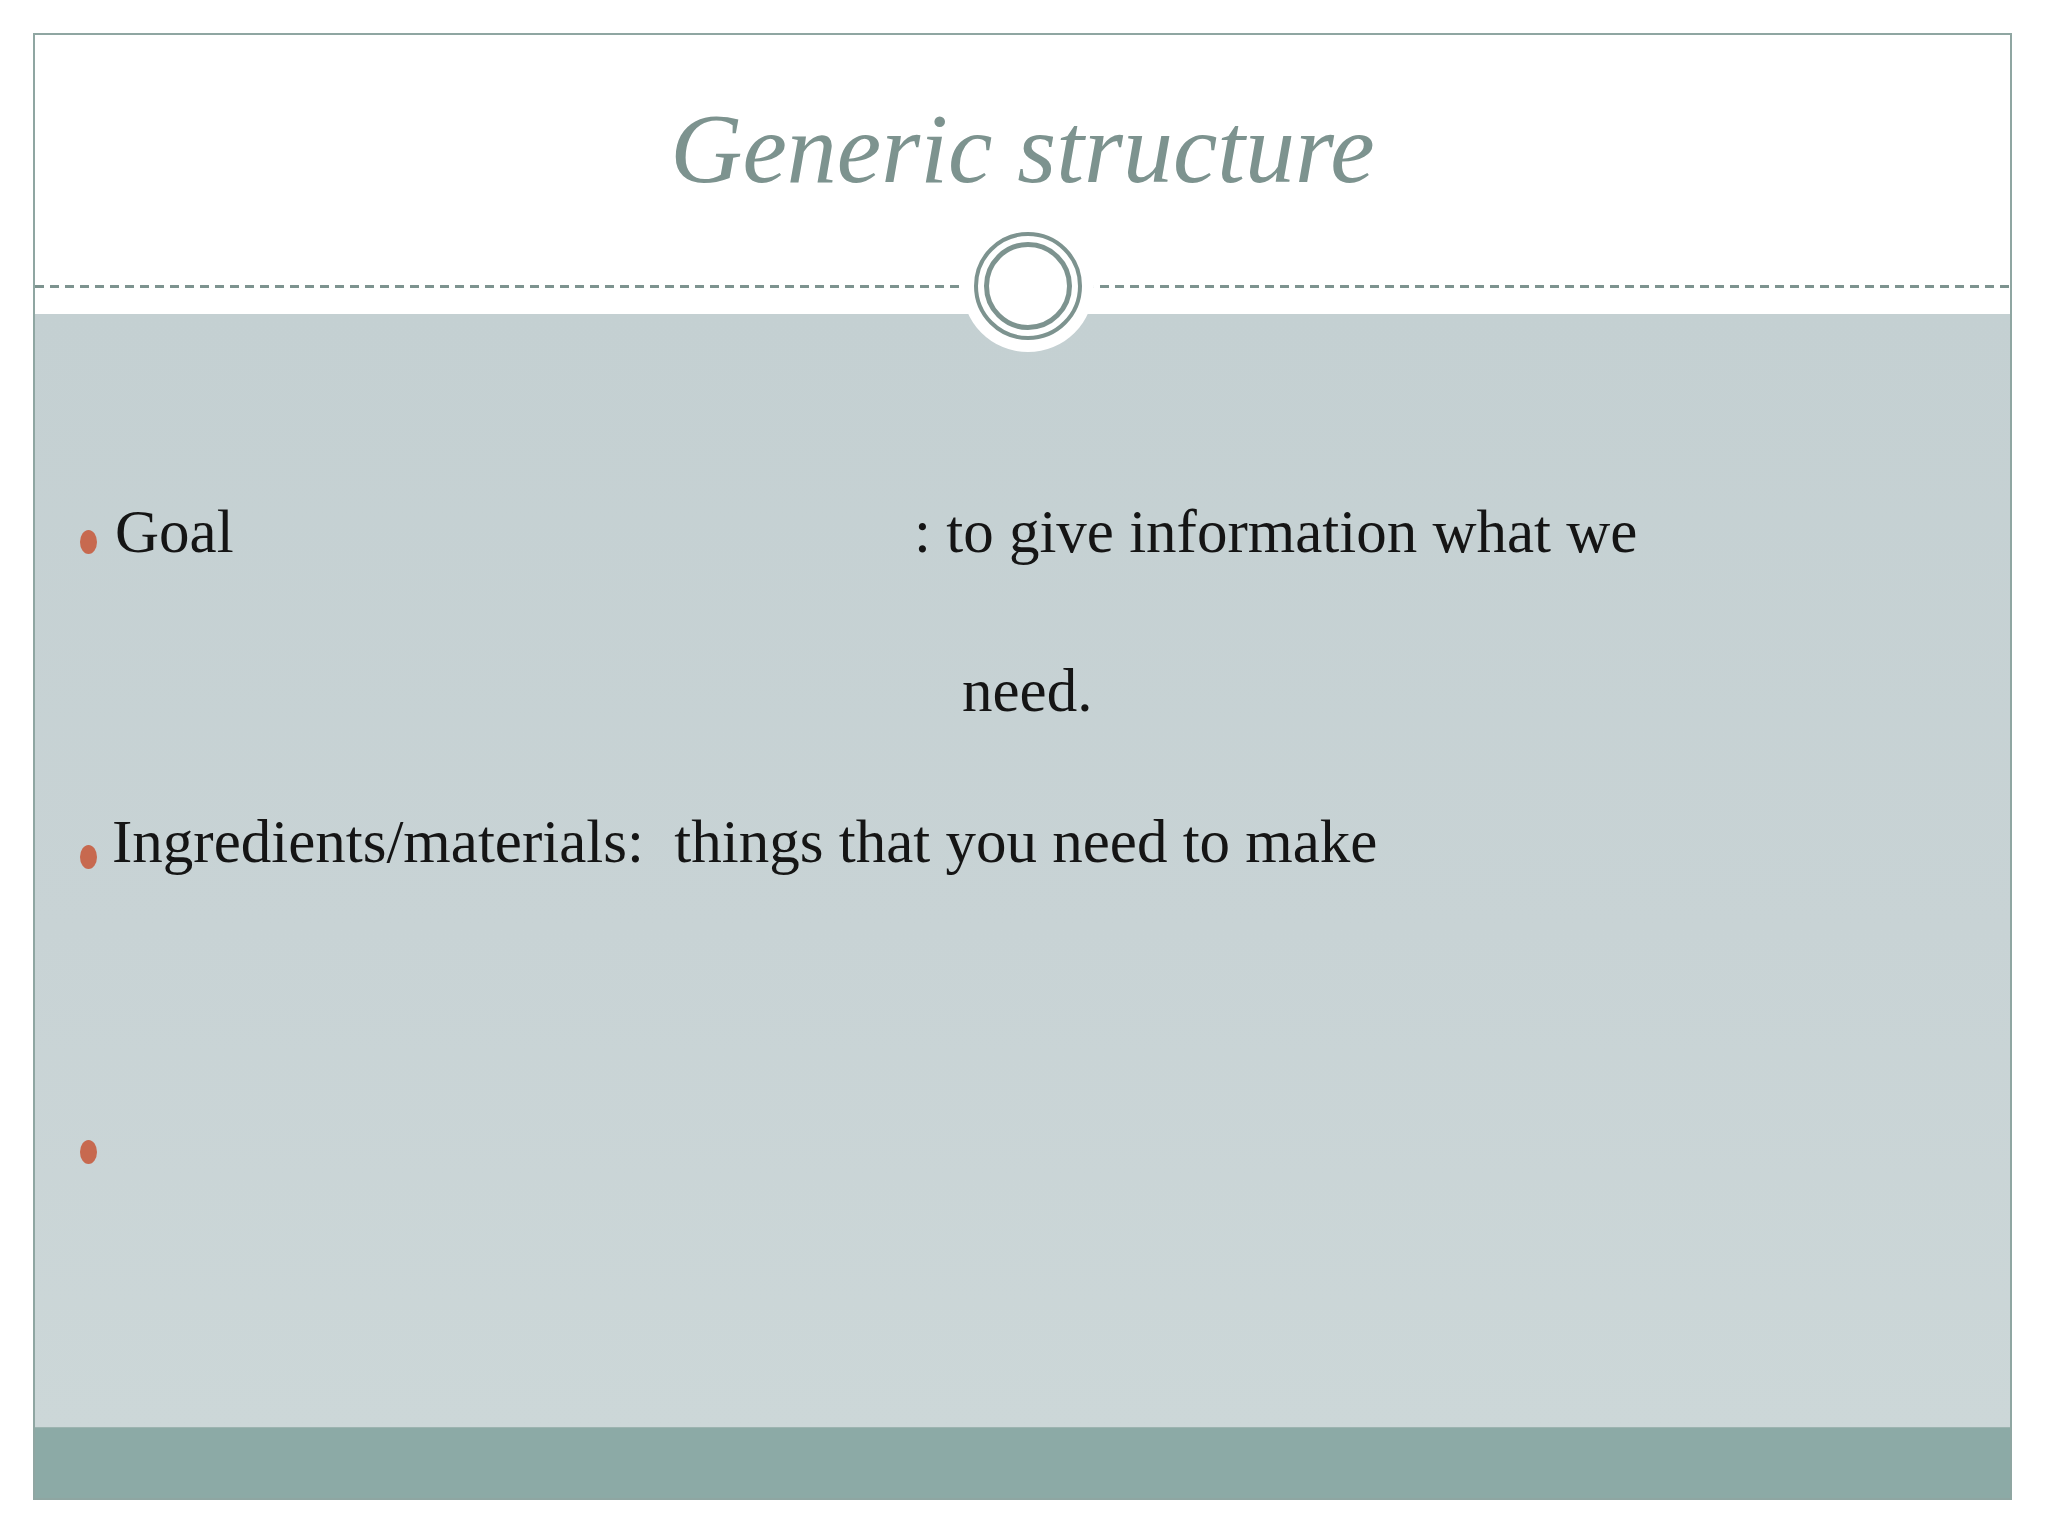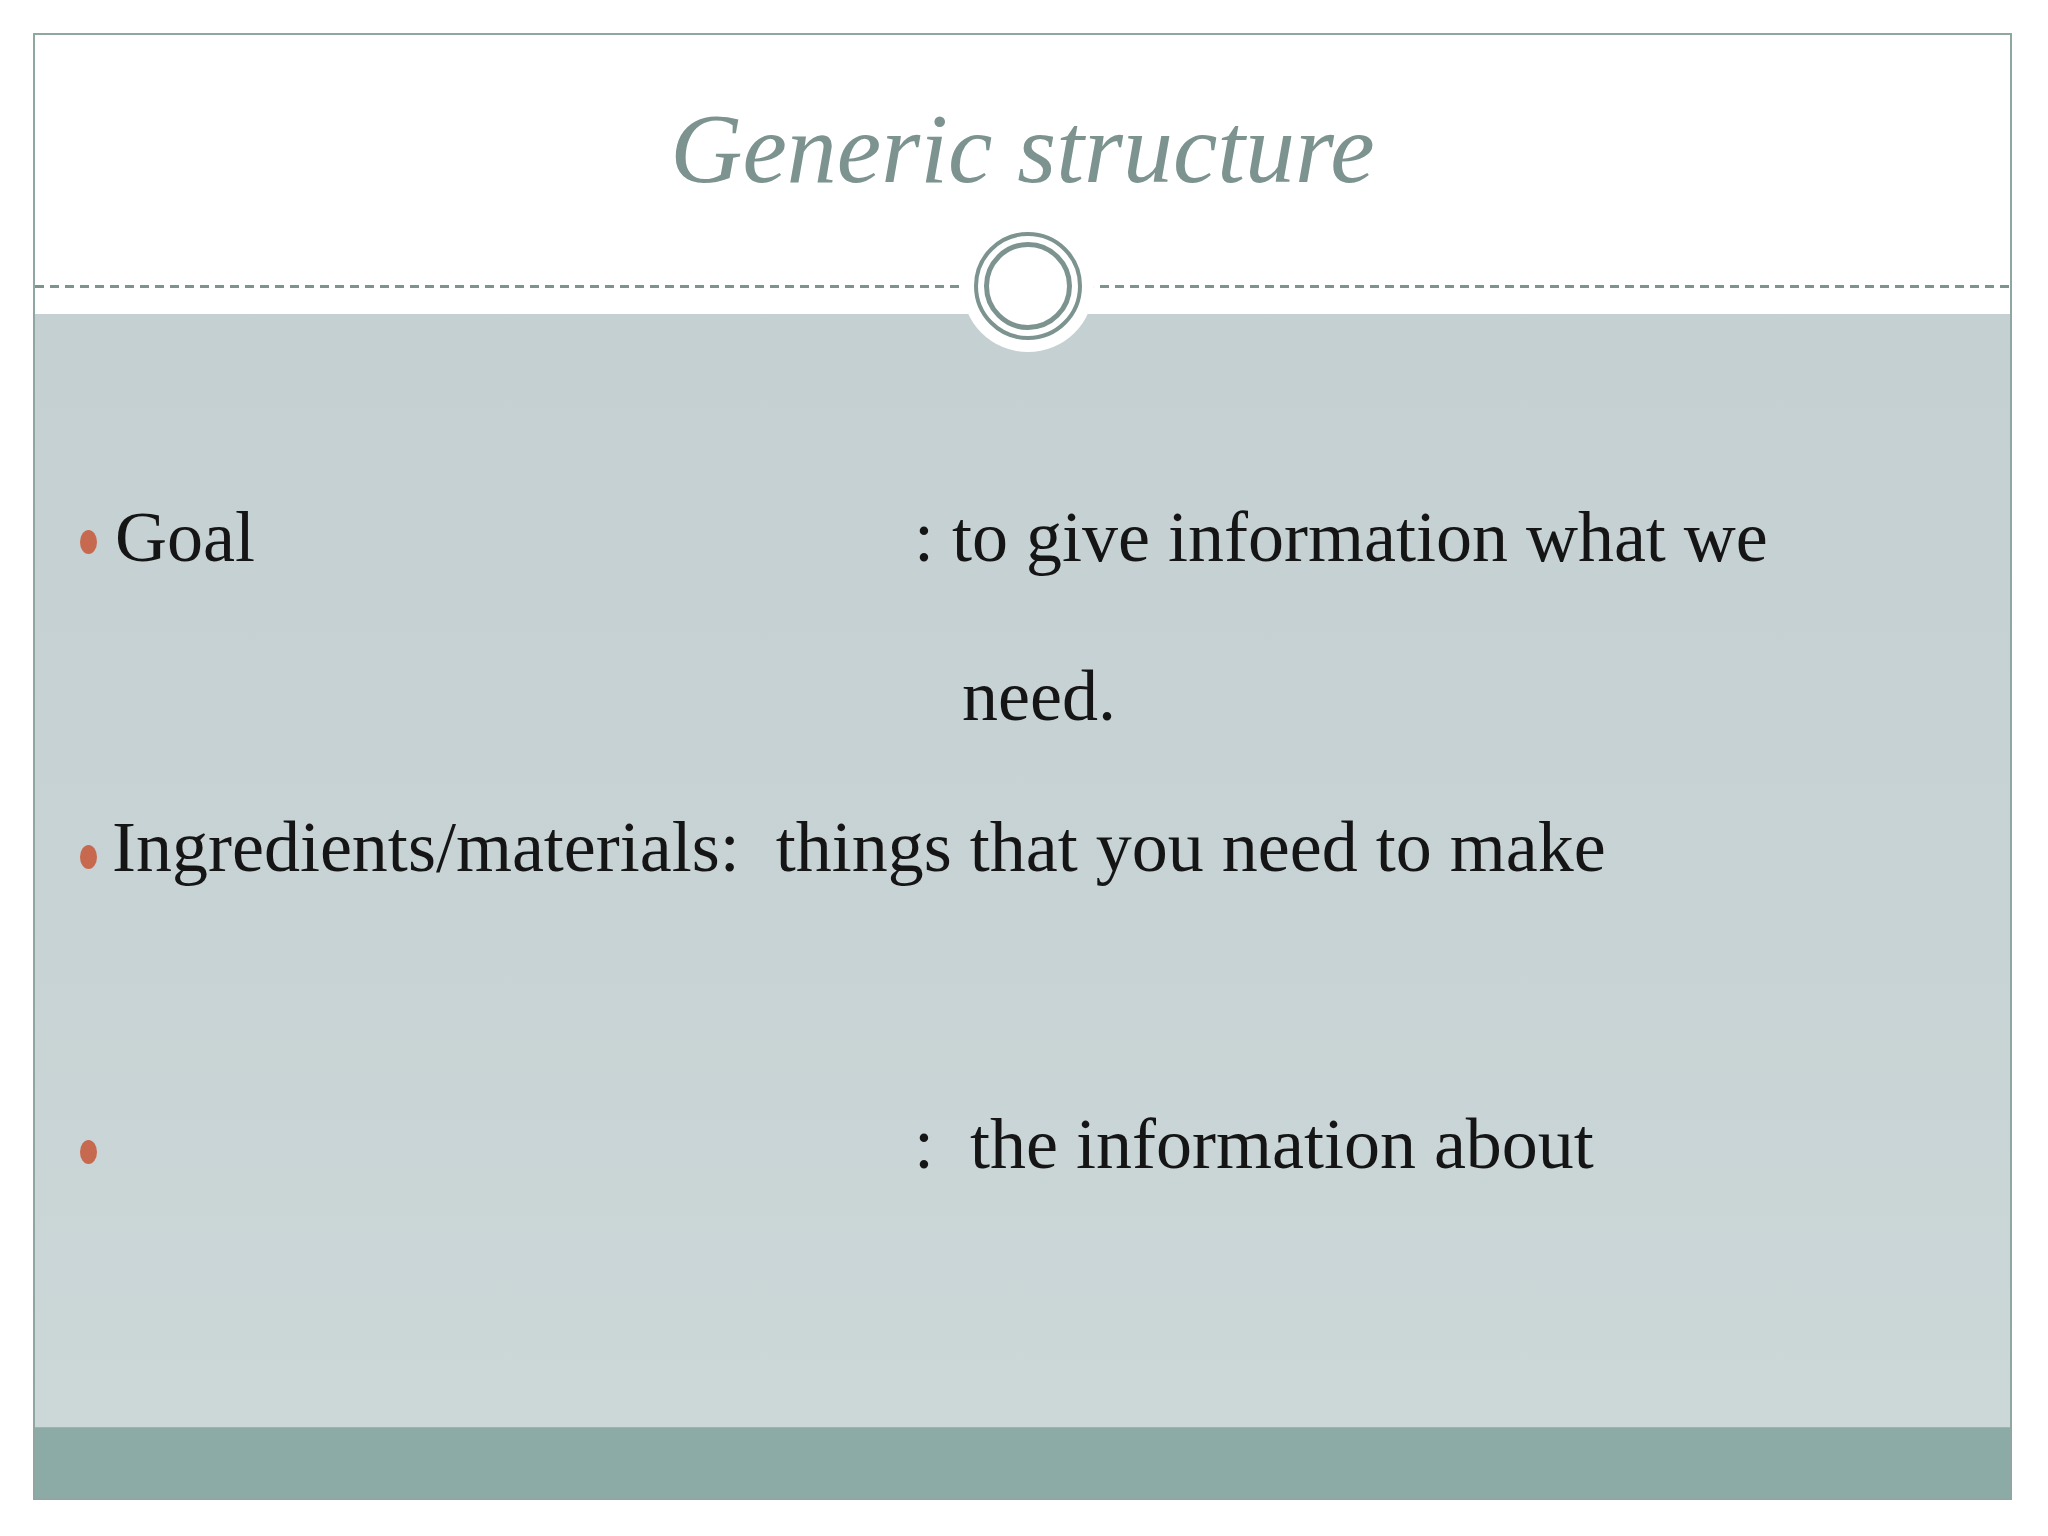--- a/index.html
+++ b/index.html
@@ -77,21 +77,21 @@
     width:108px;height:108px;
     border:4px solid var(--accent-teal);
   }
   .ring.inner{
     left:949px;top:207px;
     width:88px;height:88px;
     border:5px solid var(--accent-teal);
   }
   .line{
     position:absolute;
-    font-size:72px;
+    font-size:61px;
     line-height:1;
     color:var(--text);
     white-space:pre;
     z-index:5;
   }
   .bullet-dot{
     position:absolute;
     width:17px;height:24px;
     border-radius:50%;
     background:var(--bullet-dot);
@@ -127,16 +127,15 @@
 
   <span class="bullet-dot d1"></span>
   <div class="line l1a">Goal</div>
   <div class="line l1c">need.</div>
   <div class="line l1b">: to give information what we</div>
 
   <span class="bullet-dot d2"></span>
   <div class="line l2a">Ingredients/materials:  things that you need to make</div>
 
   <span class="bullet-dot d3"></span>
-  <div class="line l3b">:  the information about</div>
 
   <div class="footer-bar"></div>
 </div>
 
 </body></html>

